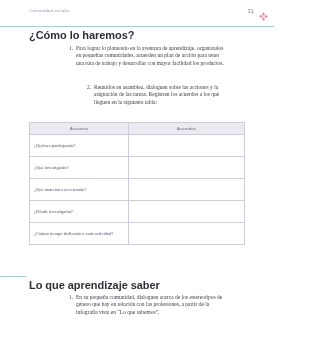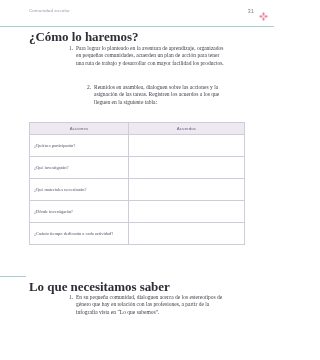--- a/index.html
+++ b/index.html
@@ -69,23 +69,23 @@
     left: 0;
     right: 0;
     top: 0;
     height: 0.7px;
     background: #a8cdd4;
   }
   .section-title {
     position: absolute;
     left: 29px;
     top: 3.2px;
-    font-family: Liberation Serif, serif;
+    font-family: Liberation Sans, sans-serif;
     font-weight: bold;
-    font-size: 13px;
+    font-size: 11px;
     letter-spacing: -0.05px;
     color: #2f2f3a;
     white-space: nowrap;
   }
 
   #section-como { top: 26px; }
   #section-saber { top: 276px; }
   
   #section-saber .section-rule { right: auto; width: 26px; }
 
@@ -243,21 +243,21 @@
         <tr>
           <td>¿Cuánto tiempo dedicarán a cada actividad?</td>
           <td class="answer-cell"></td>
         </tr>
       </tbody>
     </table>
   </div>
 
   <div class="section" id="section-saber">
     <div class="section-rule"></div>
-    <div class="section-title">Lo que necesitamos saber</div>
+    <div class="section-title">Lo que aprendizaje saber</div>
   </div>
 
   <ol class="list" id="list-saber">
     <li>
       <span class="marker">1.</span>
       <span class="body">En su pequeña comunidad, dialoguen acerca de los estereotipos de género que hay en relación con las profesiones, a partir de la infografía vista en “Lo que sabemos”.</span>
     </li>
   </ol>
 
 </div>

